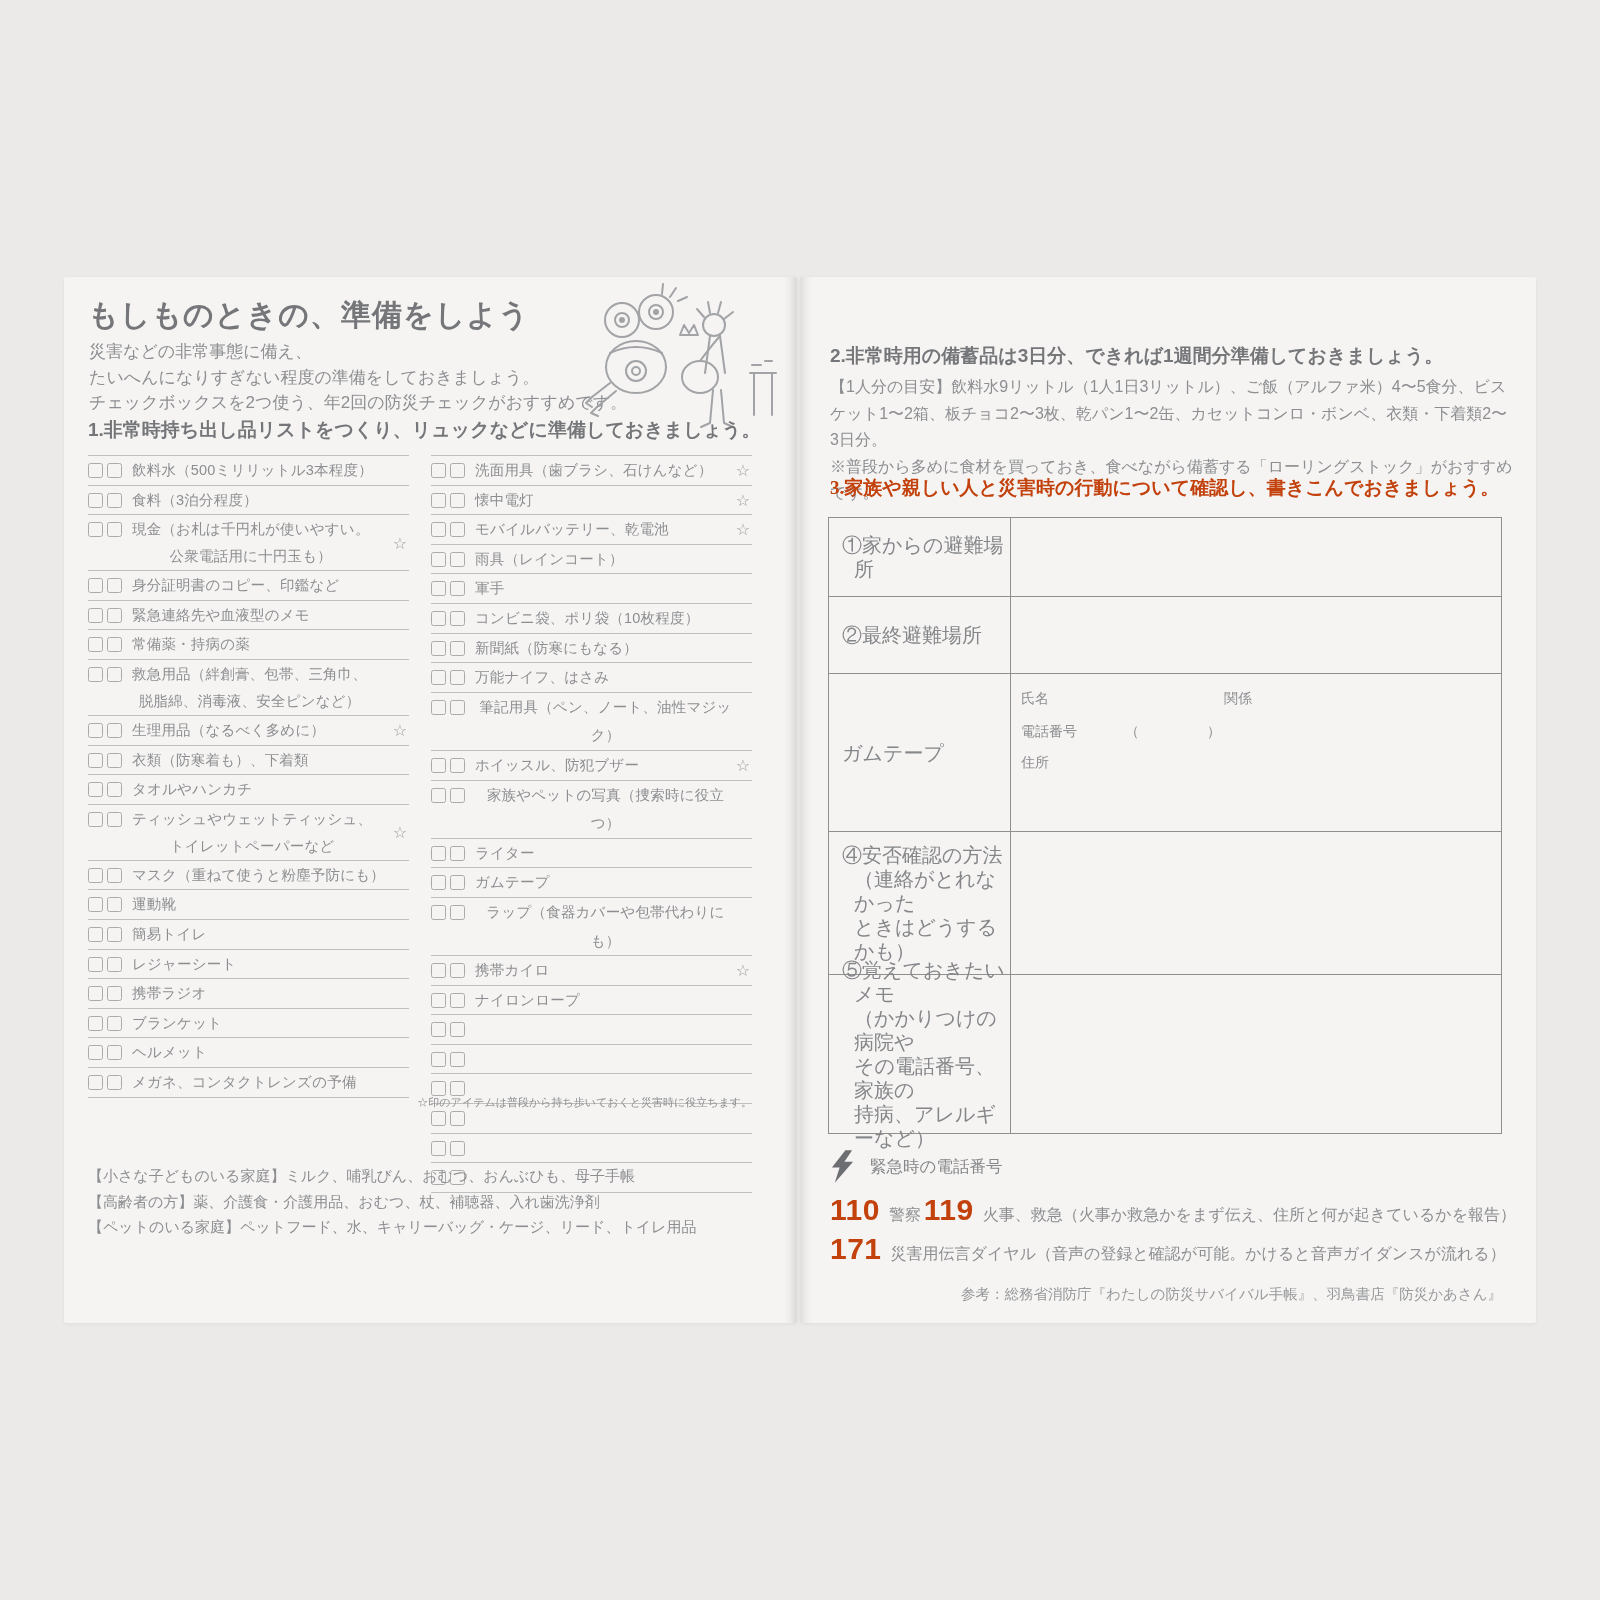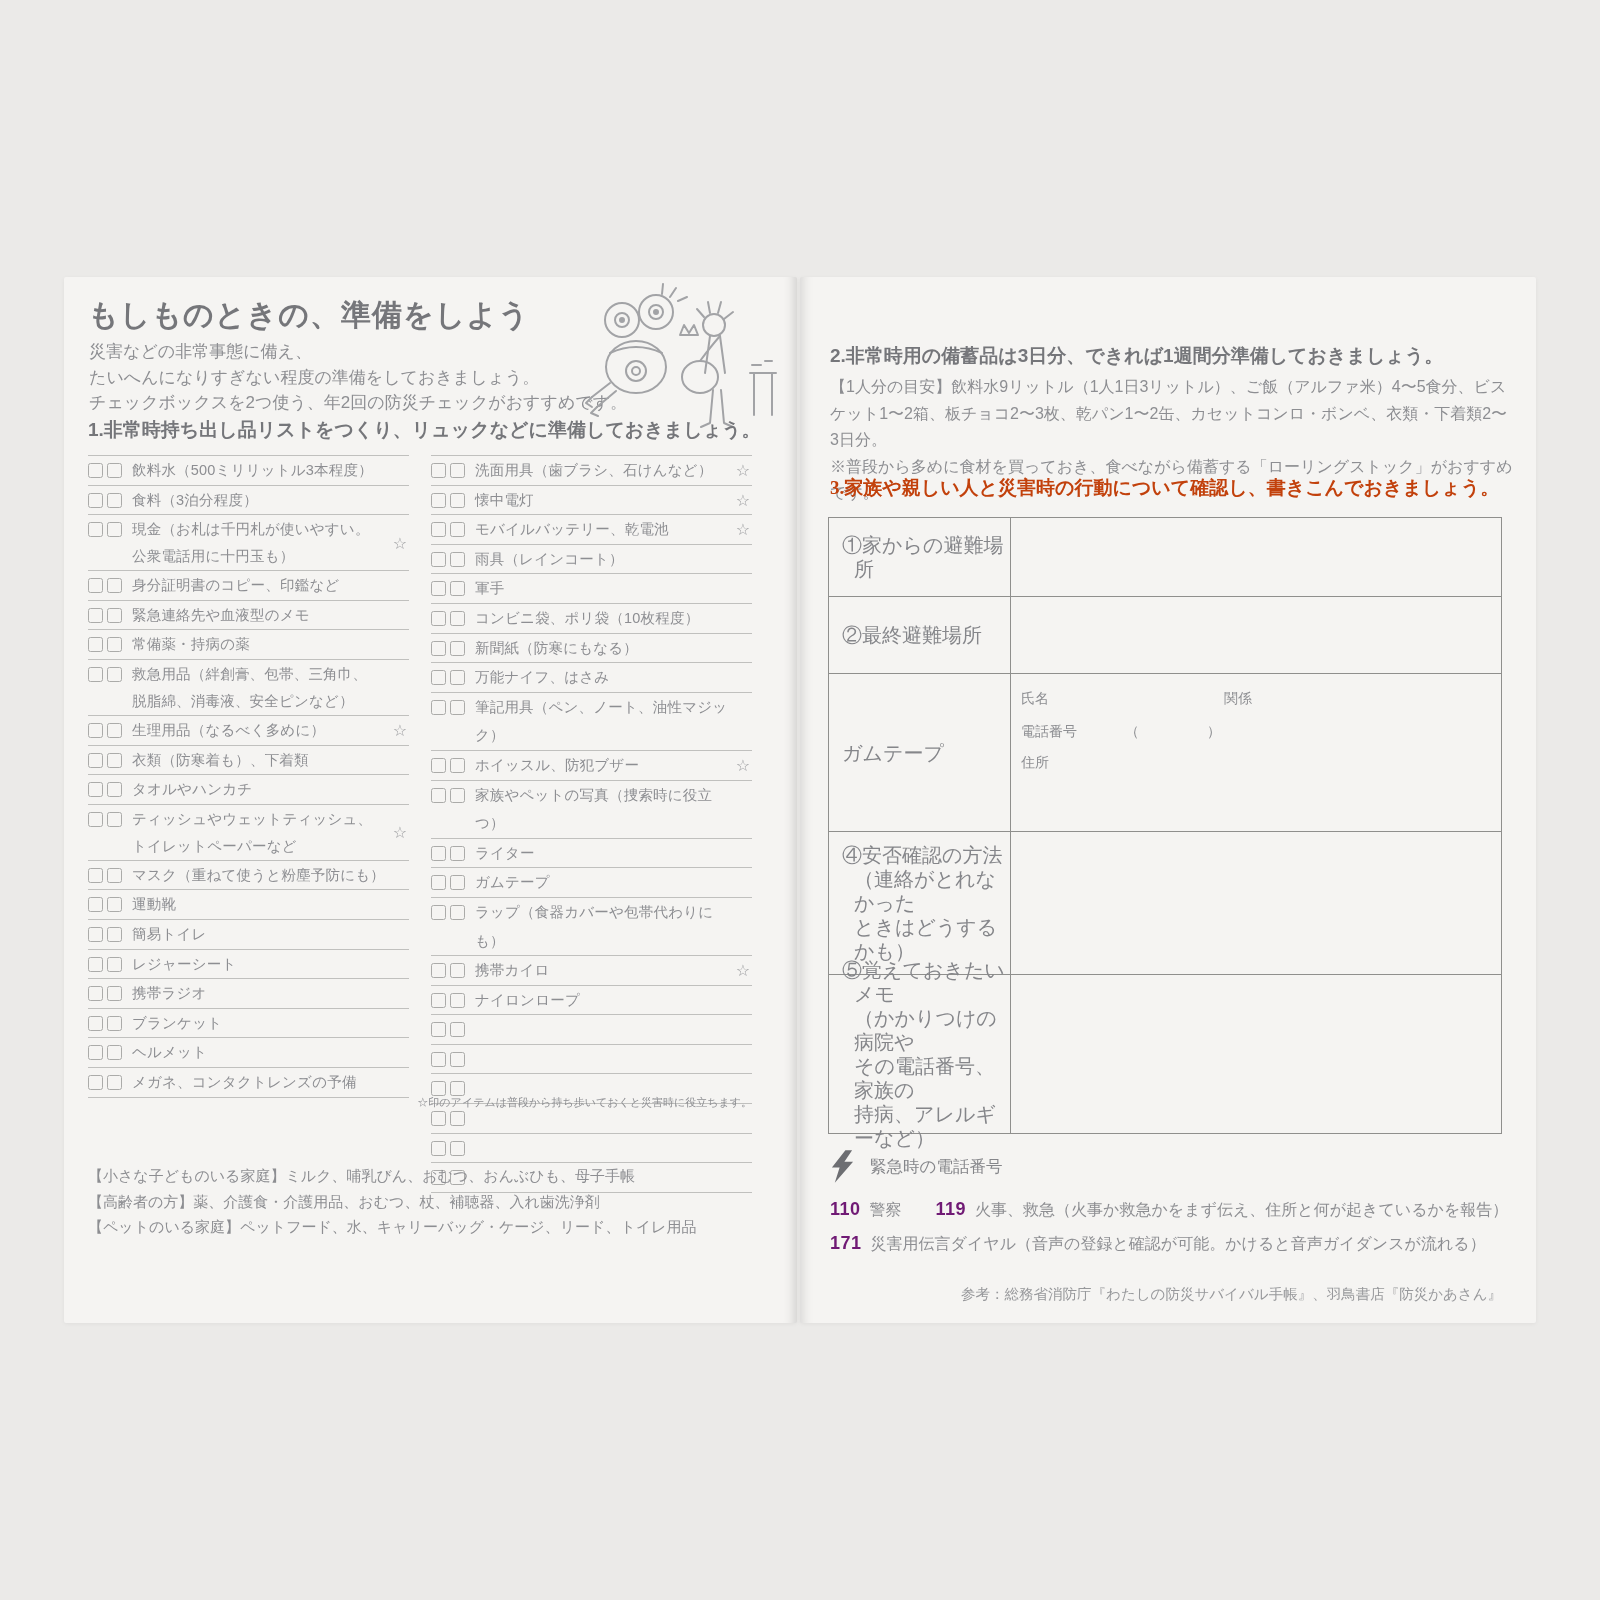--- a/index.html
+++ b/index.html
@@ -13,21 +13,21 @@
   .spread{position:absolute;left:64px;top:277px;width:1472px;height:1046px;display:flex;gap:3px;}
   .page{position:relative;background:#f5f4f2;height:100%;border-radius:2px;}
   .page.left{width:733px;box-shadow:inset -14px 0 12px -12px rgba(0,0,0,.18), 0 1px 4px rgba(0,0,0,.05);}
   .page.right{width:736px;box-shadow:inset 14px 0 12px -12px rgba(0,0,0,.14), 0 1px 4px rgba(0,0,0,.05);}
 
   
   .lp-title{position:absolute;top:18px;left:24px;font-size:30px;font-weight:bold;color:#75767a;letter-spacing:1px;}
   .lp-intro{position:absolute;top:62px;left:25px;font-size:17px;line-height:25.5px;color:#8d8e92;}
   .illus{position:absolute;left:520px;top:6px;}
   .s1-head{position:absolute;top:140px;left:24px;font-size:19px;font-weight:bold;color:#75767a;}
-  .cols{position:absolute;top:178px;left:24px;width:664px;display:flex;gap:22px;}
+  .cols{position:absolute;top:178px;left:24px;width:664px;display:flex;gap:22px;text-align:center;}
   .col{width:321px;border-top:1px solid #c0c0be;}
   .chk-row{position:relative;display:flex;align-items:flex-start;min-height:28.6px;border-bottom:1px solid #c0c0be;}
   .cb{flex:none;width:13px;height:13px;border:1.5px solid #ababa9;border-radius:2.5px;margin:7px 4px 0 0;}
   .cb.second{margin-right:10px;}
   .chk-lbl{font-size:14.5px;line-height:28.6px;white-space:pre-wrap;color:#8d8e92;letter-spacing:.2px;padding-right:16px;}
   .chk-lbl.twoline{line-height:27px;padding-top:1px;}
   .star{position:absolute;right:2px;top:50%;transform:translateY(-50%);font-size:16px;color:#9a9b9e;}
   .star-note{position:absolute;top:818px;left:24px;width:664px;text-align:right;font-size:11px;color:#8d8e92;}
   .extra{position:absolute;top:886px;left:24px;width:672px;}
   .extra-h{font-size:17.5px;font-weight:bold;color:#75767a;margin-bottom:13px;}
@@ -48,21 +48,21 @@
   .contact{padding:16px 0 0 10px;font-size:14px;color:#8d8e92;}
   .c-row{display:flex;align-items:baseline;}
   .c-row.phone{margin-top:15px;}
   .c-row.addr{margin-top:13px;}
   .c-name{width:203px;}
   .c-paren-open{margin-left:48px;}
   .c-paren-close{margin-left:68px;}
   .emergency{position:absolute;top:872px;left:30px;width:686px;}
   .e-head{display:flex;align-items:center;gap:15px;font-size:16.5px;color:#85868a;margin-bottom:12px;}
   .e-line{display:flex;align-items:baseline;font-size:16px;line-height:27px;margin-bottom:7px;color:#8d8e92;flex-wrap:nowrap;white-space:nowrap;}
-  .e-num{font-size:18px;font-weight:bold;color:#701a75;margin-right:9px;letter-spacing:.5px;}
+  .e-num{font-size:30px;font-weight:bold;color:#c2410c;margin-right:9px;letter-spacing:.5px;}
   .e-gap{display:inline-block;width:34px;}
   .e-note{font-size:16px;margin-top:4px;color:#8d8e92;}
   .reference{position:absolute;top:1008px;right:34px;font-size:14.5px;color:#97989b;}
 </style>
 </head>
 <body>
 
 <div class="spread">
 
   <div class="page left">

